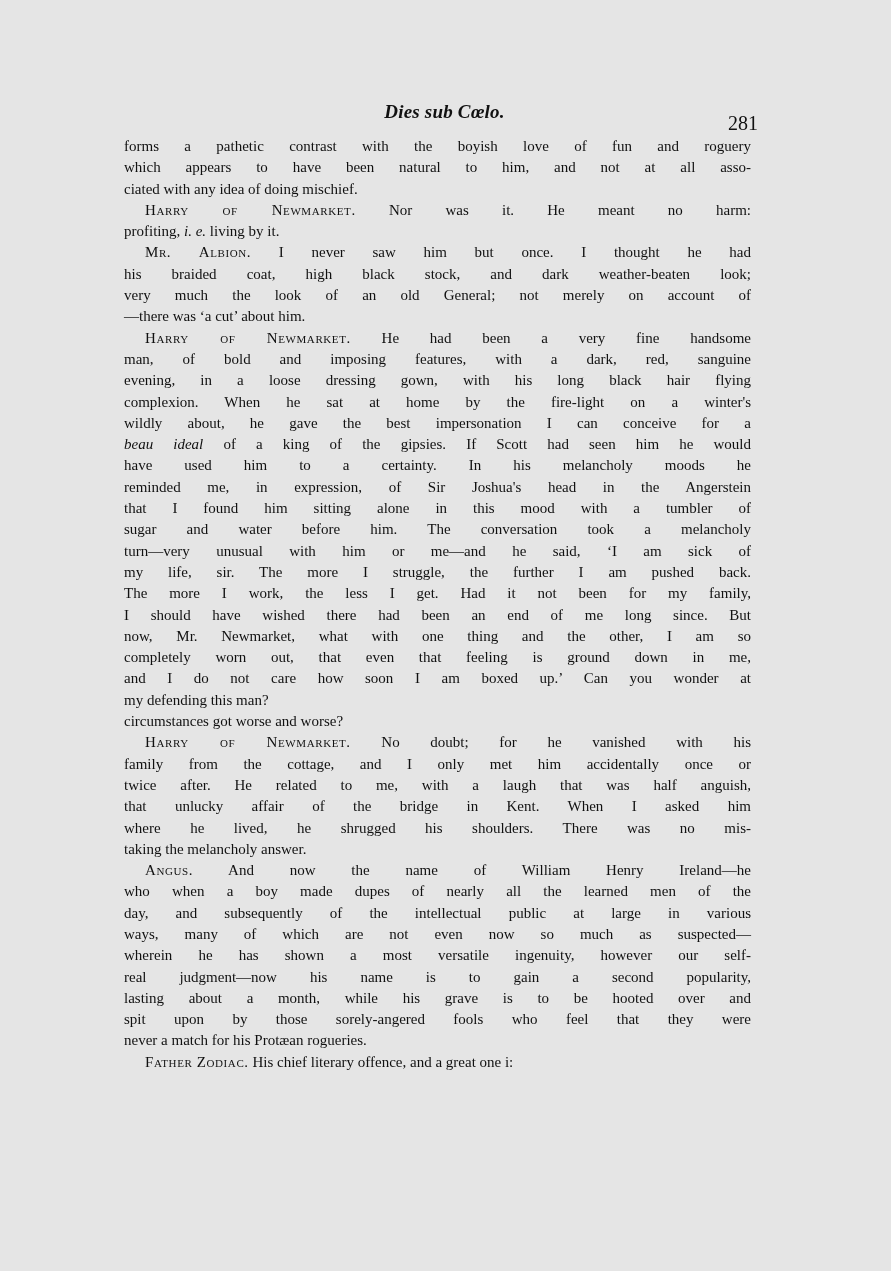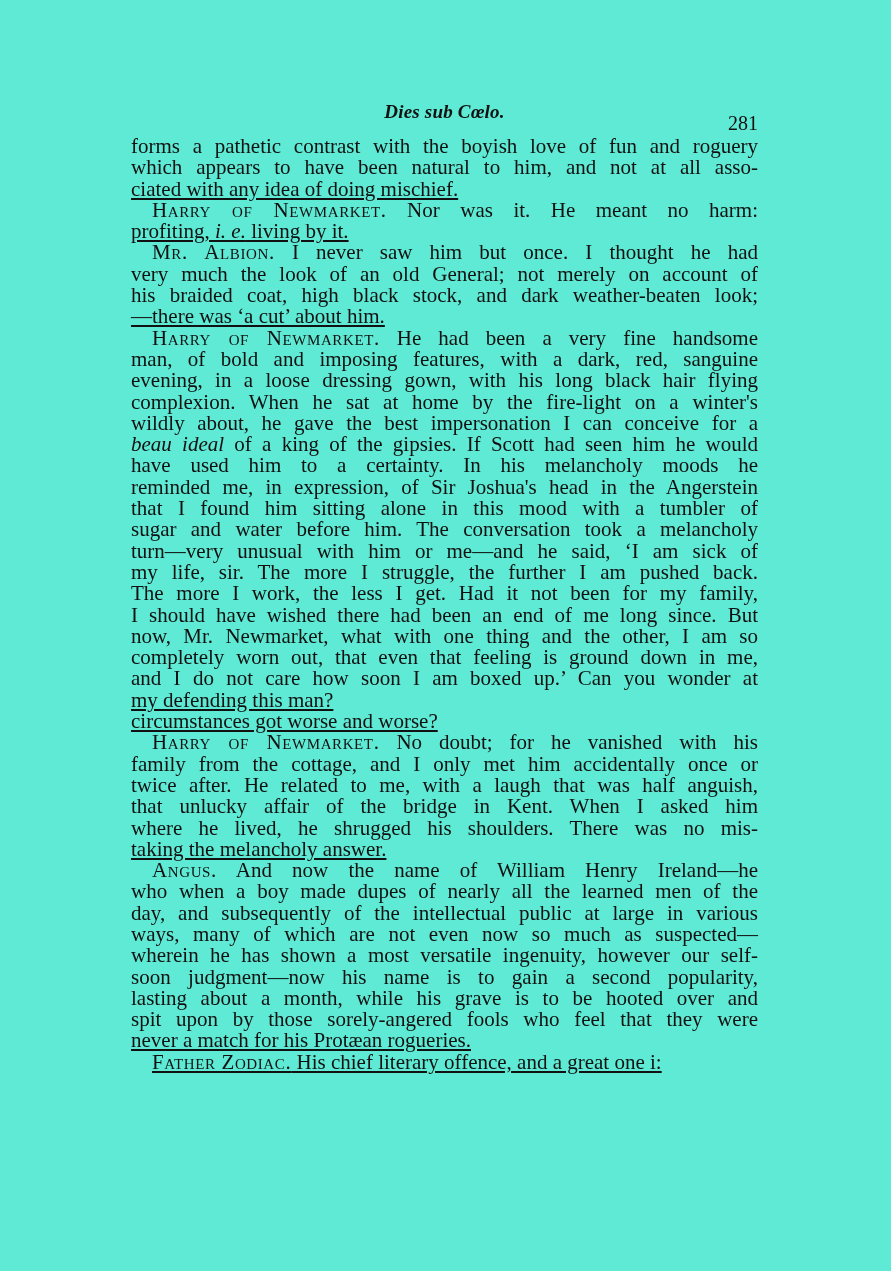--- a/index.html
+++ b/index.html
@@ -1,42 +1,42 @@
 <!DOCTYPE html>
 <html><head>
 <meta charset="utf-8">
 <style>
   html, body { margin: 0; padding: 0; background: #ffffff; }
   body { width: 891px; height: 1271px; position: relative; overflow: hidden; }
   .page {
     position: absolute; left: 0; top: 0; width: 891px; height: 1271px;
-    background: #5eead4; color: #111111;
+    background: #e5e5e5; color: #111111;
     font-family: "Liberation Serif", "DejaVu Serif", serif;
   }
   .running-head {
     position: absolute; top: 100px; left: 131px; width: 627px; height: 26px;
   }
   .running-title {
     position: absolute; left: 0; right: 0; text-align: center;
     font-style: italic; font-weight: bold; font-size: 19px; letter-spacing: 0.2px;
     top: 1px;
   }
   .folio {
     position: absolute; right: 0; top: 12px;
     font-weight: normal; font-size: 20px;
   }
   .body {
-    position: absolute; left: 131px; top: 136px; width: 627px;
-    font-size: 21px; line-height: 21.3px;
+    position: absolute; left: 124px; top: 136px; width: 627px;
+    font-size: 15px; line-height: 21.3px;
   }
   .line {
     display: block; height: 21.3px; white-space: nowrap;
     text-align: justify; text-align-last: justify; overflow: visible;
   }
-  .line.last { text-align-last: left; text-decoration: underline; }
+  .line.last { text-align-last: left; }
   .line.indent { padding-left: 21px; }
   .sc { font-variant: small-caps; letter-spacing: 0.6px; }
   .it { font-style: italic; margin-top: 18px; }
 </style>
 </head>
 <body>
 
 <div class="page">
 
   <div class="running-head">
@@ -52,22 +52,22 @@
       <span class="line last">ciated with any idea of doing mischief.</span>
     </div>
 
     <div>
       <span class="line indent"><span class="sc">Harry of Newmarket.</span><span> Nor was it.  He meant no harm:</span></span>
       <span class="line last"><span>profiting, </span><span class="it">i. e.</span><span> living by it.</span></span>
     </div>
 
     <div>
       <span class="line indent"><span class="sc">Mr. Albion.</span><span> I never saw him but once.  I thought he had</span></span>
+      <span class="line">his braided coat, high black stock, and dark weather-beaten look;</span>
       <span class="line">very much the look of an old General; not merely on account of</span>
-      <span class="line">his braided coat, high black stock, and dark weather-beaten look;</span>
       <span class="line last">—there was ‘a cut’ about him.</span>
     </div>
 
     <div>
       <span class="line indent"><span class="sc">Harry of Newmarket.</span><span> He had been a very fine handsome</span></span>
       <span class="line">man, of bold and imposing features, with a dark, red, sanguine</span>
       <span class="line">evening, in a loose dressing gown, with his long black hair flying</span>
       <span class="line">complexion.  When he sat at home by the fire-light on a winter's</span>
       <span class="line">wildly about, he gave the best impersonation I can conceive for a</span>
       <span class="line"><span class="it">beau ideal</span><span> of a king of the gipsies.  If Scott had seen him he would</span></span>
@@ -97,21 +97,21 @@
       <span class="line">where he lived, he shrugged his shoulders.  There was no mis-</span>
       <span class="line last">taking the melancholy answer.</span>
     </div>
 
     <div>
       <span class="line indent"><span class="sc">Angus.</span><span> And now the name of William Henry Ireland—he</span></span>
       <span class="line">who when a boy made dupes of nearly all the learned men of the</span>
       <span class="line">day, and subsequently of the intellectual public at large in various</span>
       <span class="line">ways, many of which are not even now so much as suspected—</span>
       <span class="line">wherein he has shown a most versatile ingenuity, however our self-</span>
-      <span class="line">soon judgment—now his name is to gain a second popularity,</span>
+      <span class="line">real judgment—now his name is to gain a second popularity,</span>
       <span class="line">lasting about a month, while his grave is to be hooted over and</span>
       <span class="line">spit upon by those sorely-angered fools who feel that they were</span>
       <span class="line last">never a match for his Protæan rogueries.</span>
     </div>
 
     <div>
       <span class="line indent last"><span class="sc">Father Zodiac.</span><span> His chief literary offence, and a great one i:</span></span>
     </div>
 
   </div>

